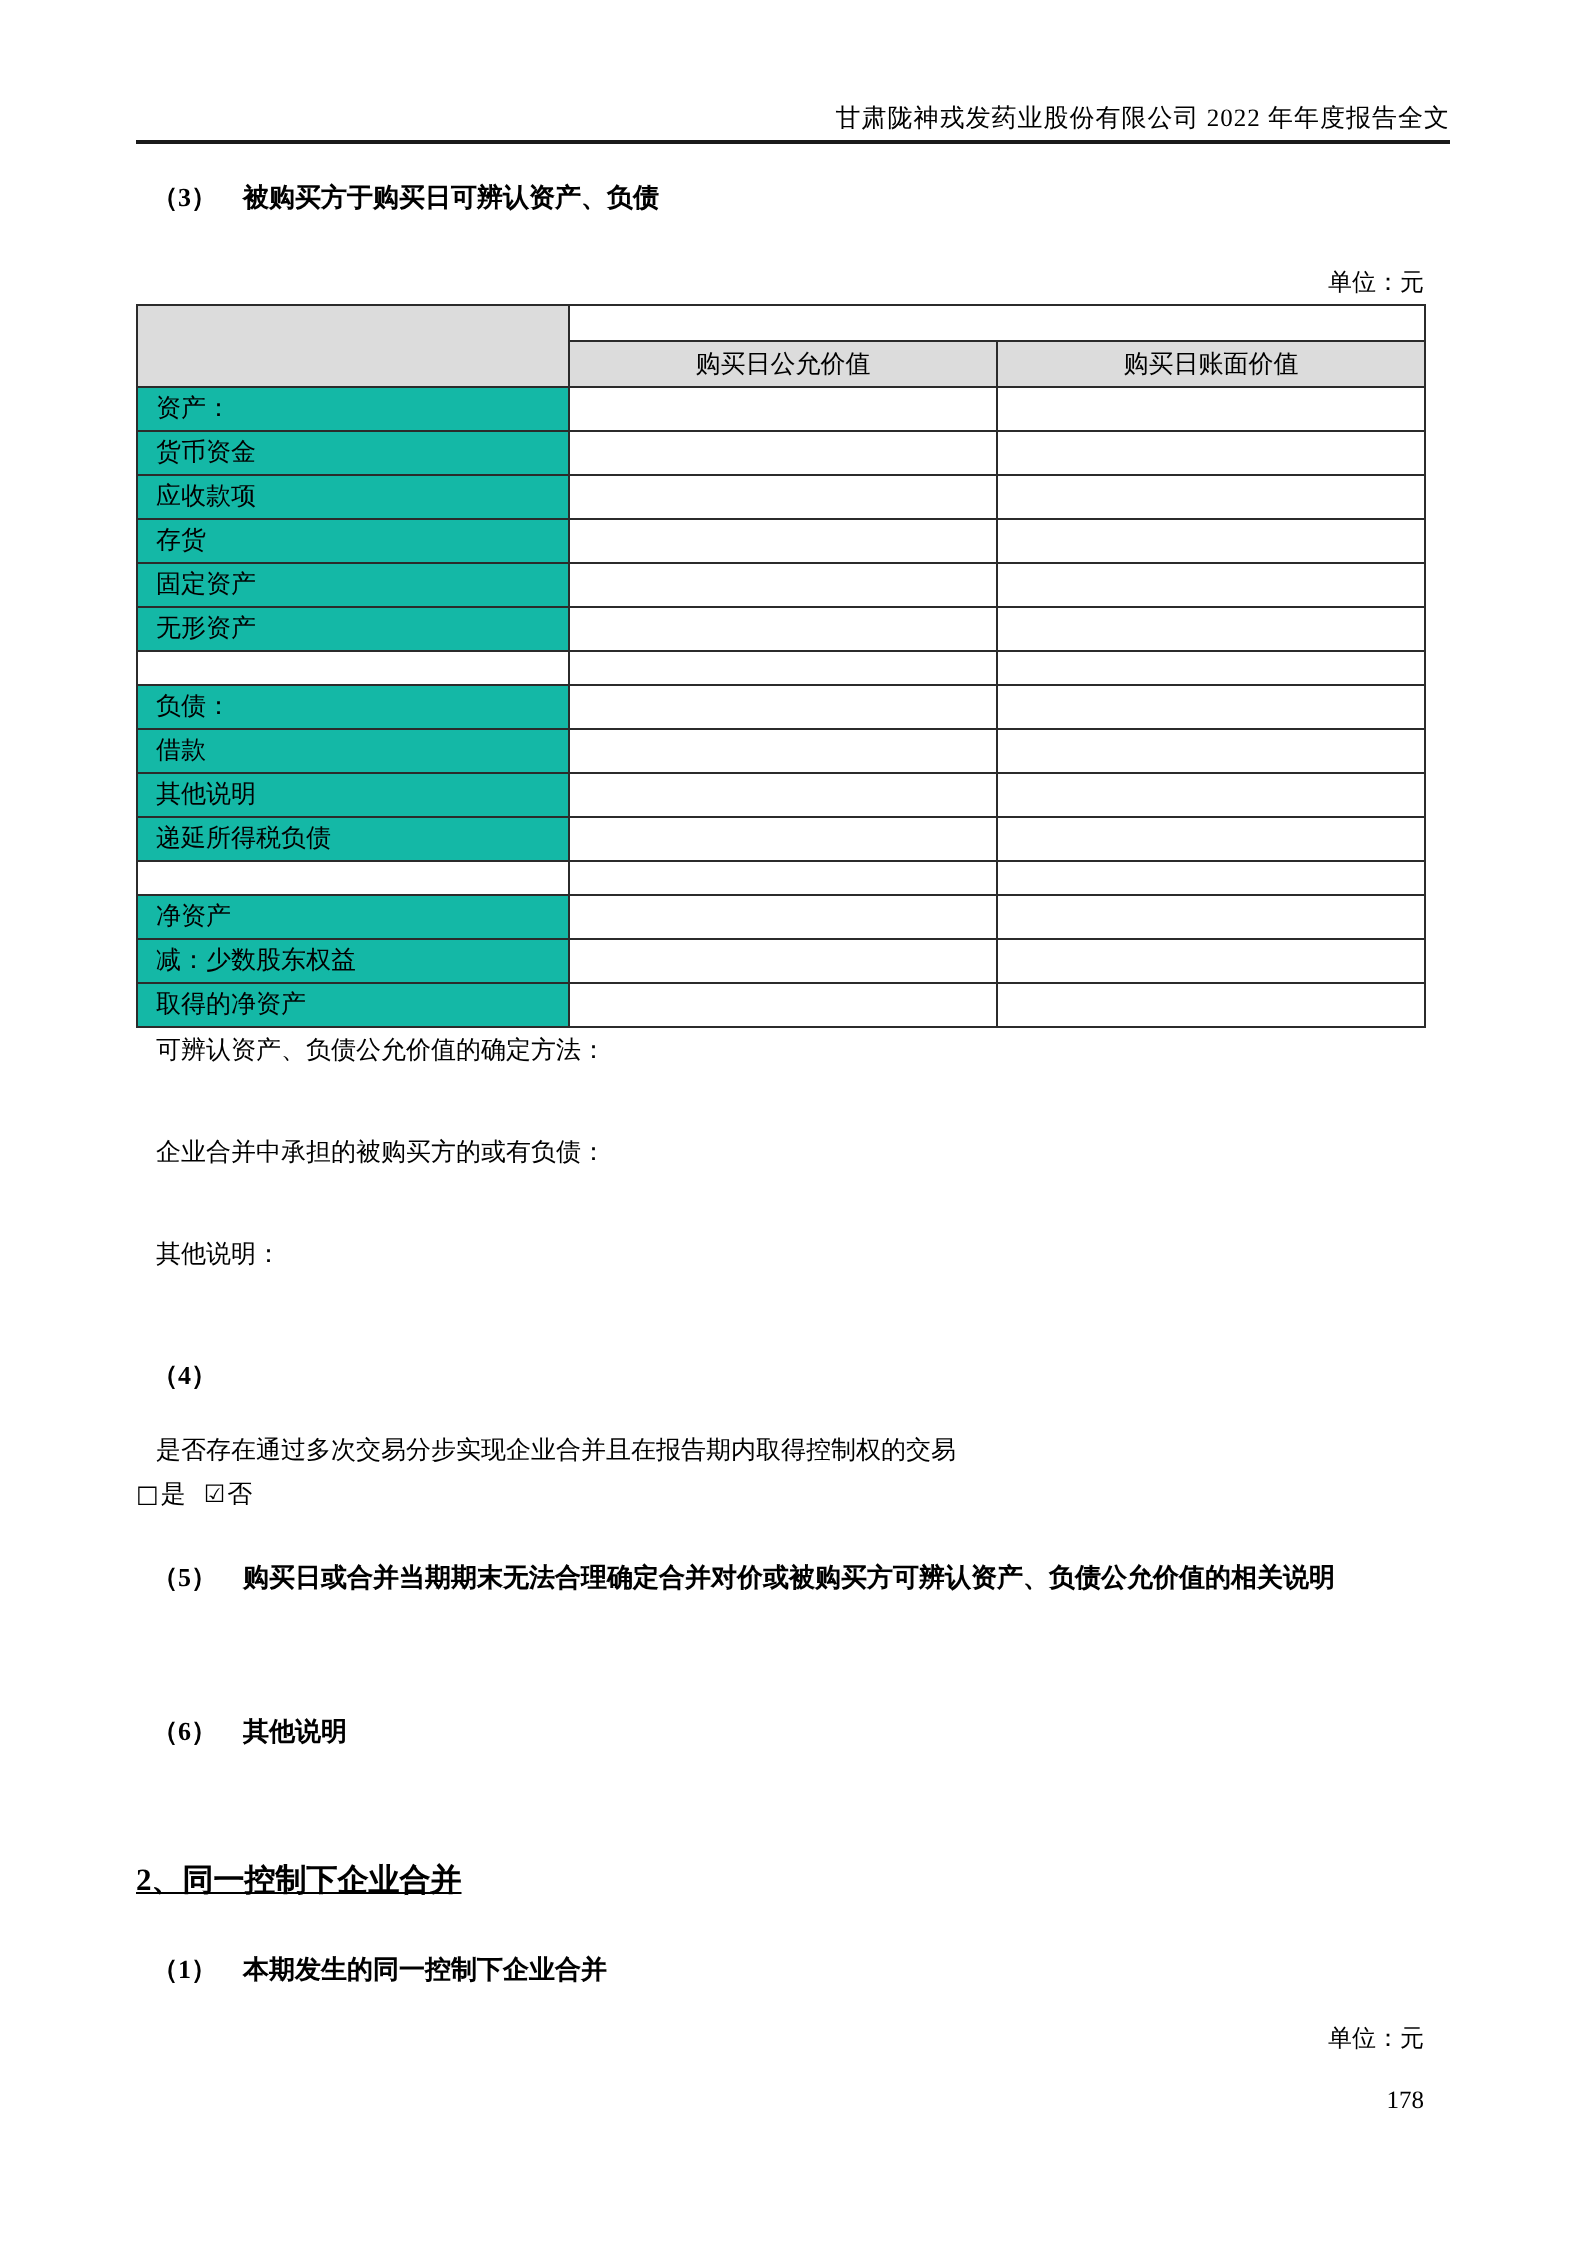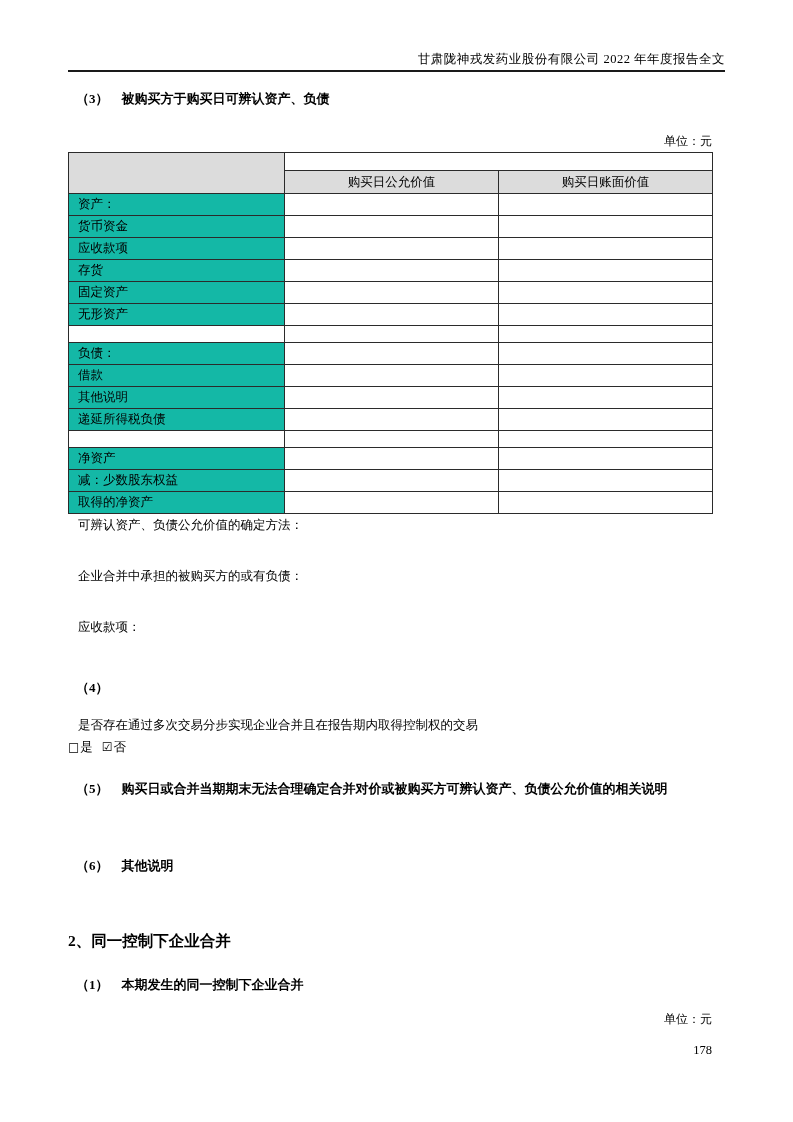--- a/index.html
+++ b/index.html
@@ -195,21 +195,21 @@
       <tr class="body">
         <td class="lbl">取得的净资产</td>
         <td class="val"></td>
         <td class="val"></td>
       </tr>
     </tbody>
   </table>
 
   <div class="plain-line" style="top: 517px;">可辨认资产、负债公允价值的确定方法：</div>
   <div class="plain-line" style="top: 568px;">企业合并中承担的被购买方的或有负债：</div>
-  <div class="plain-line" style="top: 619px;">应收款项：</div>
+  <div class="plain-line" style="top: 619px;">其他说明：</div>
 
   <div class="num-heading" style="top: 680px;">
     <span>（4）</span>
   </div>
   <div class="plain-line" style="top: 717px;">是否存在通过多次交易分步实现企业合并且在报告期内取得控制权的交易</div>
   <div class="checkbox-line" style="top: 739px;">
     <span class="checkbox-item">
       <span class="box-glyph">□</span>
       <span>是</span>
     </span>
@@ -222,21 +222,21 @@
   <div class="num-heading" style="top: 781px;">
     <span>（5）</span>
     <span>购买日或合并当期期末无法合理确定合并对价或被购买方可辨认资产、负债公允价值的相关说明</span>
   </div>
 
   <div class="num-heading" style="top: 858px;">
     <span>（6）</span>
     <span>其他说明</span>
   </div>
 
-  <div class="big-heading" style="top: 931px;">2、同一控制下企业合并</div>
+  <div class="big-heading" style="top: 931px; text-decoration: underline;">2、同一控制下企业合并</div>
 
   <div class="num-heading" style="top: 977px;">
     <span>（1）</span>
     <span>本期发生的同一控制下企业合并</span>
   </div>
 
   <div class="right-line" style="top: 1011px;">单位：元</div>
 
   <div class="page-number" style="top: 1042px;">178</div>
 

